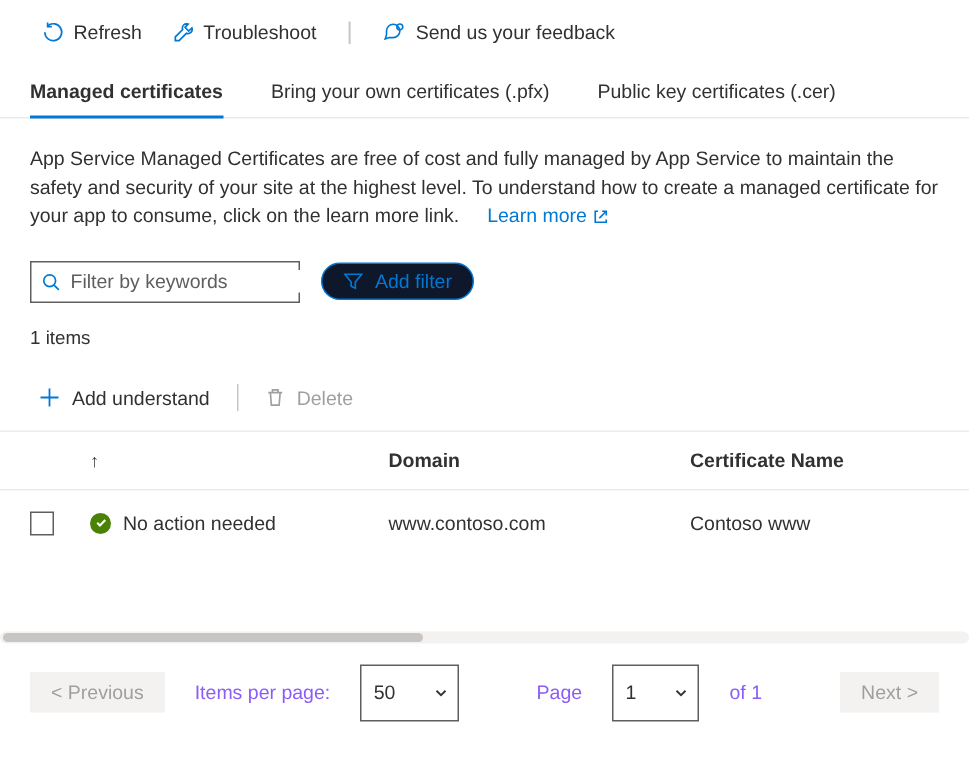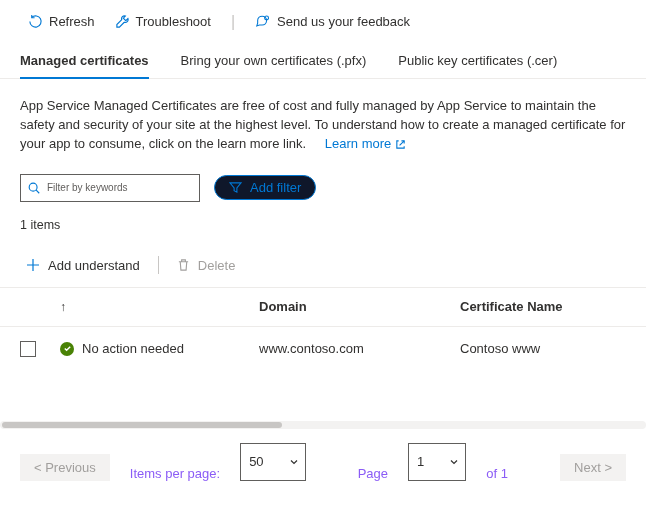--- a/index.html
+++ b/index.html
@@ -13,21 +13,21 @@
     .tabs { display: flex; gap: 32px; padding: 0 20px; border-bottom: 1px solid #edebe9; }
     .tab { padding: 8px 0 10px; cursor: pointer; color: #323130; position: relative; }
     .tab.active { font-weight: 600; }
     .tab.active::after { content:""; position:absolute; left:0; right:0; bottom:-1px; height:2px; background:#0078d4; }
     
     .description { padding: 18px 20px 14px; color: #323130; line-height: 1.45; }
     .learn-more { color: #0078d4; text-decoration: none; display: inline-flex; align-items: center; gap: 4px; margin-left: 15px; }
     
     .filter-row { display: flex; align-items: center; gap: 14px; padding: 6px 20px 8px; }
     .search-box { display: flex; align-items: center; border: 1px solid #605e5c; width: 180px; height: 28px; padding: 0 6px; gap: 6px; }
-    .search-box input { border: none; outline: none; flex: 1; font-size: 10px; color: #0f766e; }
+    .search-box input { border: none; outline: none; flex: 1; font-size: 13px; color: #0f766e; }
     .search-box input::placeholder { color: #605e5c; }
     .add-filter-btn { display: flex; align-items: center; gap: 8px; border: 1px solid #0078d4; color: #0078d4; background: #0f172a; border-radius: 14px; padding: 4px 14px; cursor: pointer; font-size: 13px; }
     
     .count { padding: 8px 20px 16px; color: #323130; font-size: 12.5px; }
     
     .actions { display: flex; align-items: center; gap: 6px; padding: 6px 20px 10px; }
     .action-btn { display: flex; align-items: center; gap: 8px; padding: 4px 6px; cursor: pointer; }
     .action-btn.add .icon { color: #0078d4; }
     .action-btn.disabled { color: #a19f9d; cursor: default; }
     .action-sep { width: 1px; height: 18px; background: #c8c6c4; margin: 0 6px; }
@@ -42,21 +42,21 @@
     .trow { height: 44px; }
     .checkbox { width: 16px; height: 16px; border: 1px solid #605e5c; background: #fff; }
     .status-cell { display: flex; align-items: center; gap: 8px; }
     .status-icon { width: 14px; height: 14px; border-radius: 50%; background: #498205; display:inline-flex; align-items:center; justify-content:center; }
     .status-icon svg { width: 9px; height: 9px; }
     .sort-arrow { font-size: 12px; color: #323130; }
     
     .scroll-track { margin-top: 50px; height: 8px; background: #f3f2f1; border-radius: 4px; position: relative; }
     .scroll-thumb { position: absolute; left: 2px; top: 1px; height: 6px; width: 280px; background: #c8c6c4; border-radius: 3px; }
     
-    .pager { display: flex; align-items: flex-end; gap: 20px; padding: 14px 20px 18px; }
+    .pager { display: flex; align-items: center; gap: 20px; padding: 14px 20px 18px; }
     .pg-btn { background: #f3f2f1; color: #a19f9d; border: none; padding: 6px 14px; font-size: 13px; cursor: default; }
     .pg-label { color: #8b5cf6; }
     .select-box { display: inline-flex; align-items: center; border: 1px solid #605e5c; height: 38px; padding: 0 6px 0 8px; gap: 25px; cursor: pointer; }
     .spacer { flex: 1; }
     svg { display: block; }
   </style>
 </head>
 <body>
 
 <div class="toolbar">

